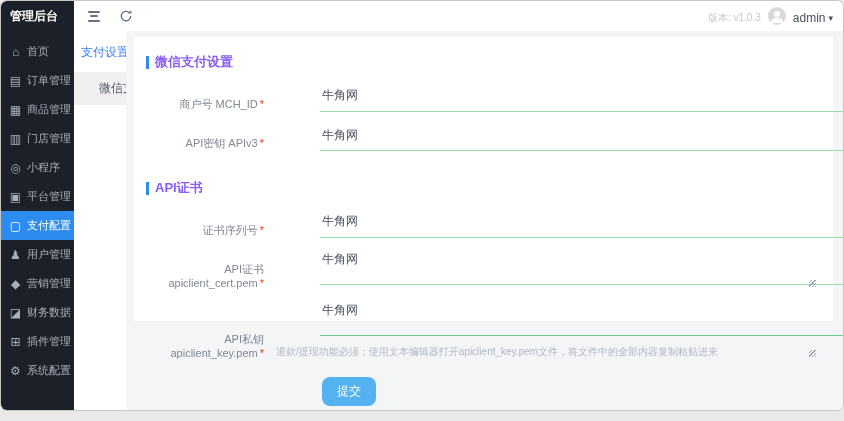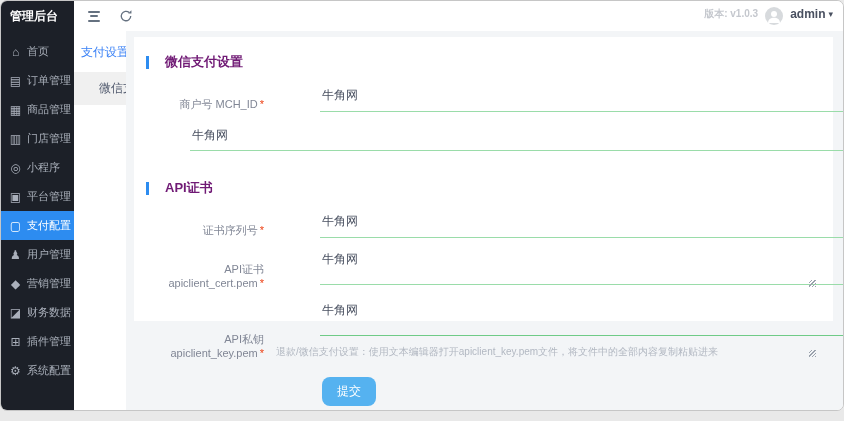--- a/index.html
+++ b/index.html
@@ -14,35 +14,35 @@
   .nav-item.active{background:#2d8cf0;color:#fff;}
   
   .right{flex:1;display:flex;flex-direction:column;min-width:0;}
   .topbar{height:30px;flex:none;background:#fff;display:flex;align-items:center;padding:0 10px 0 12px;gap:16px;}
   .tool-icon{width:16px;height:16px;display:inline-flex;align-items:center;justify-content:center;cursor:pointer;}
   .burger{display:inline-flex;flex-direction:column;gap:2.5px;}
   .burger i{display:block;height:2px;background:#657180;border-radius:1px;}
   .burger i:nth-child(1){width:12px;}
   .burger i:nth-child(2){width:8px;}
   .burger i:nth-child(3){width:12px;}
-  .topbar-right{margin-left:auto;display:flex;align-items:flex-start;gap:7px;font-weight:bold;}
+  .topbar-right{margin-left:auto;display:flex;align-items:flex-end;gap:7px;}
   .version{font-size:10px;color:#c5c8ce;}
   .avatar{width:18px;height:18px;border-radius:50%;background:#d7dadd;display:inline-flex;align-items:center;justify-content:center;overflow:hidden;cursor:pointer;}
   .admin{font-size:12px;color:#495060;cursor:pointer;display:flex;align-items:center;gap:3px;}
   .caret{font-size:9px;color:#495060;}
   
   .bodyrow{flex:1;display:flex;min-height:0;}
   .submenu{width:52px;flex:none;background:#fff;font-size:12px;}
   .submenu-title{color:#3b82f6;padding:13px 0 11px 7px;white-space:nowrap;cursor:default;}
   .submenu-item{padding:8px 0 8px 25px;color:#515a6e;cursor:pointer;white-space:nowrap;}
   .submenu-item.active{background:#f0f0f0;}
   .main{flex:1;background:#f3f5f7;padding:6px 10px 0 8px;min-width:0;}
   .card{background:#fff;height:284px;padding:8px 14px 0 12px;box-sizing:border-box;}
   
-  .section-title{display:flex;align-items:center;gap:16px;font-size:13px;font-weight:bold;color:#701a75;margin:8px 0 14px 0;}
+  .section-title{display:flex;align-items:center;gap:6px;font-size:13px;font-weight:bold;color:#8b5cf6;margin:8px 0 14px 0;}
   .section-bar{width:3px;height:13px;background:#2d8cf0;flex:none;}
   .form-row{display:flex;align-items:flex-end;margin-bottom:13px;}
   .flabel{width:118px;flex:none;text-align:right;padding-right:12px;font-size:11px;color:#808695;padding-top:2px;}
   .star{color:#ed4014;margin-left:2px;}
   .control{flex:1;min-width:0;margin-right:2px;position:relative;}
   .field{width:100%;box-sizing:border-box;border:0;border-bottom:1px solid #9adca9;background:transparent;
          font-size:12px;color:#495060;padding:0 0 8px 2px;outline:none;font-family:"Liberation Sans","DejaVu Sans",sans-serif;margin-left:44px;}
   textarea.field{height:34px;resize:none;padding-bottom:0;line-height:16px;}
   .resize-handle{position:absolute;right:1px;bottom:2px;width:7px;height:7px;cursor:nwse-resize;
       background:repeating-linear-gradient(135deg,transparent 0 1.5px,#9aa2ad 1.5px 2.5px);}
@@ -157,20 +157,23 @@
           <div class="form-row">
             <div class="flabel">
               <span>商户号 MCH_ID</span><span class="star">*</span>
             </div>
             <div class="control">
               <input class="field" type="text" value="牛角网" style="">
             </div>
           </div>
 
           <div class="form-row">
+            <div class="flabel">
+              <span>API密钥 APIv3</span><span class="star">*</span>
+            </div>
             <div class="control">
               <input class="field" type="text" value="牛角网" style="">
             </div>
           </div>
 
           <div class="section-title" style="margin-top:28px;">
             <span class="section-bar"></span>
             <span>API证书</span>
           </div>
 
@@ -193,21 +196,21 @@
             </div>
           </div>
 
           <div class="form-row">
             <div class="flabel">
               <span>API私钥 apiclient_key.pem</span><span class="star">*</span>
             </div>
             <div class="control">
               <textarea class="field darkline" style="">牛角网</textarea>
               <span class="resize-handle"></span>
-              <div class="help">退款/微信支付设置：使用文本编辑器打开apiclient_key.pem文件，将文件中的全部内容复制粘贴进来</div>
+              <div class="help">退款/提现功能必须：使用文本编辑器打开apiclient_key.pem文件，将文件中的全部内容复制粘贴进来</div>
             </div>
           </div>
 
           <div class="submit-row">
             <button class="btn">提交</button>
           </div>
 
         </div>
       </main>
     </div>

